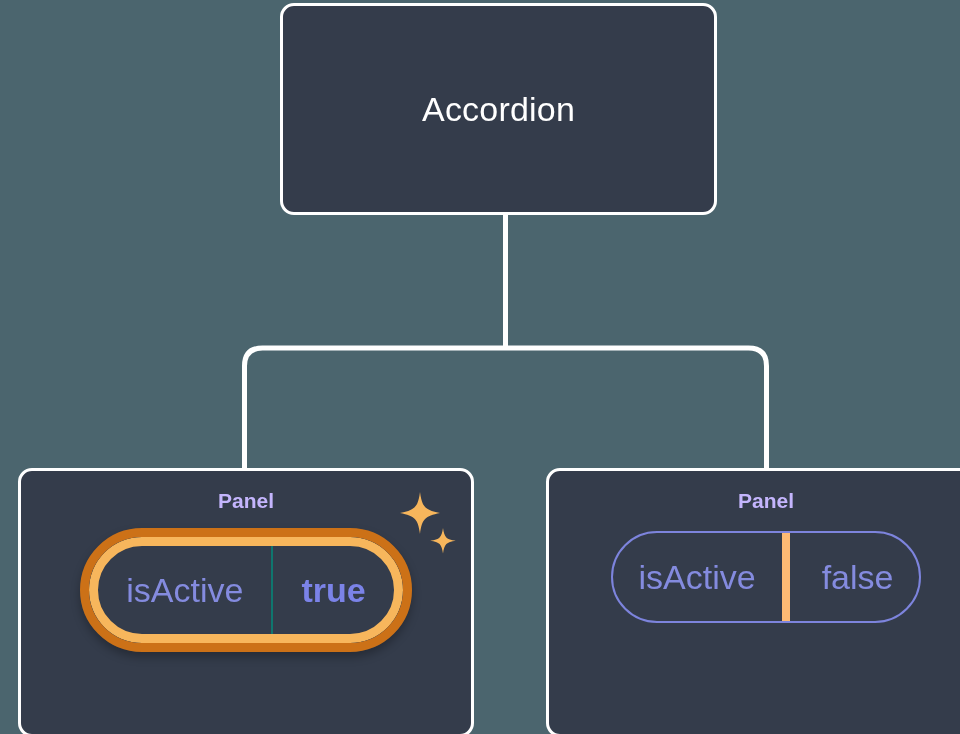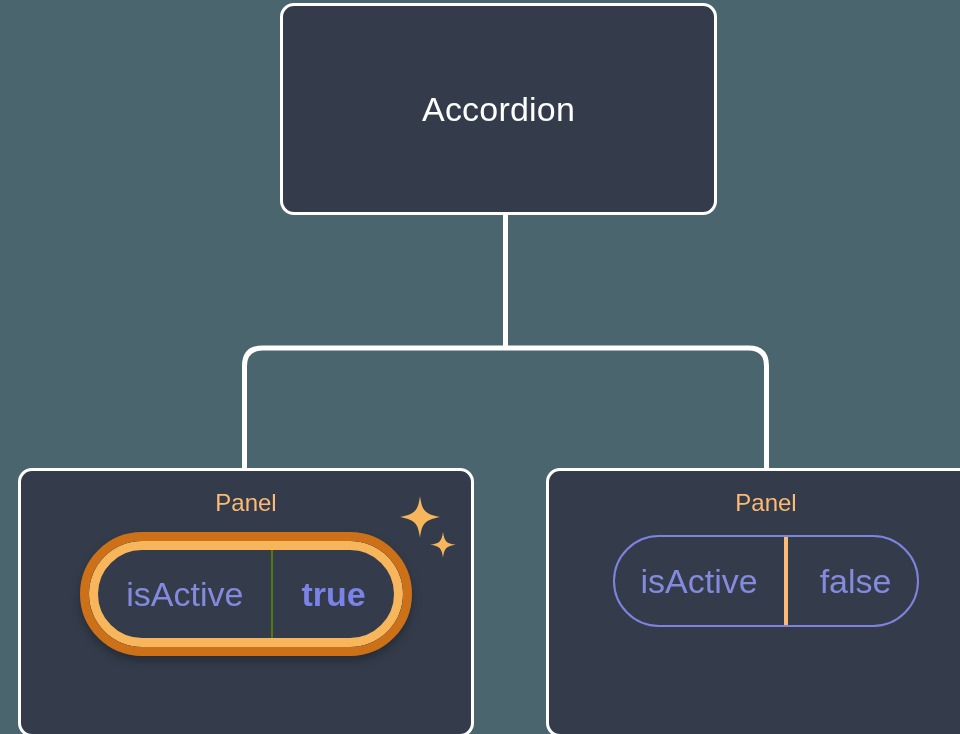--- a/index.html
+++ b/index.html
@@ -73,23 +73,23 @@
     left: -9px;
     width: 456px;
     border-top-left-radius: 14px;
     border-bottom-left-radius: 14px;
   }
   .node--panel-right {
     left: 519px;
     width: 440px;
   }
   .node--panel .node-title {
-    font-size: 24px;
-    color: #fdba74;
-    font-weight: 400;
+    font-size: 21px;
+    color: #c4b5fd;
+    font-weight: 700;
     margin-bottom: 15px;
   }
   .node--panel-right .node-title {
     margin-bottom: 18px;
   }
 
   
   .pill-wrap {
     position: relative;
     display: flex;
@@ -120,21 +120,21 @@
 
   
   .pill--plain {
     border: 2px solid #7d84dd;
     height: 92px;
   }
   .pill--plain .pill-cell {
     padding: 0 26px;
   }
   .pill--plain .pill-cell + .pill-cell {
-    border-left: 4px solid #fdba74;
+    border-left: 8px solid #fdba74;
     padding-left: 32px;
   }
   .pill--plain .pill-key,
   .pill--plain .pill-val {
     color: #848bdf;
     font-weight: 400;
   }
 
   
   .pill--highlight-outer {
@@ -150,21 +150,21 @@
     display: flex;
     align-items: stretch;
     height: 106px;
     box-sizing: border-box;
     background: #343c4b;
   }
   .pill--highlight-inner .pill-cell {
     padding: 0 28px;
   }
   .pill--highlight-inner .pill-cell + .pill-cell {
-    border-left: 2px solid #4d7c0f;
+    border-left: 2px solid #0f766e;
   }
   .pill--highlight-inner .pill-key {
     color: #848bdf;
     font-weight: 400;
   }
   .pill--highlight-inner .pill-val {
     color: #7b83e8;
     font-weight: 700;
   }
 

